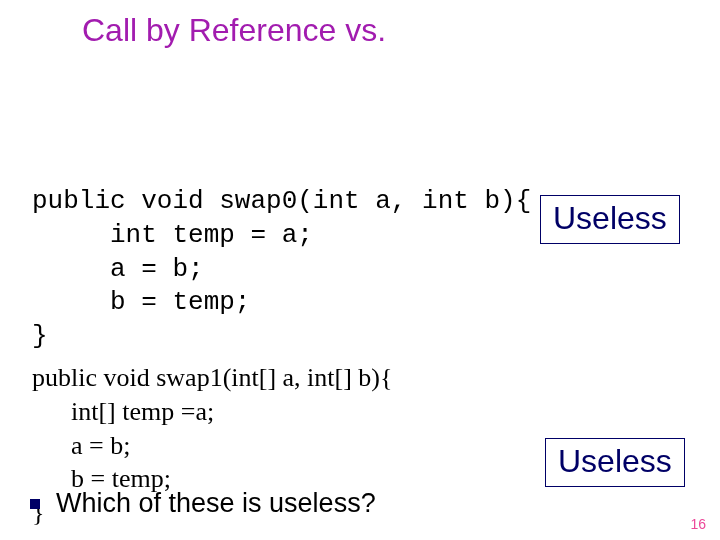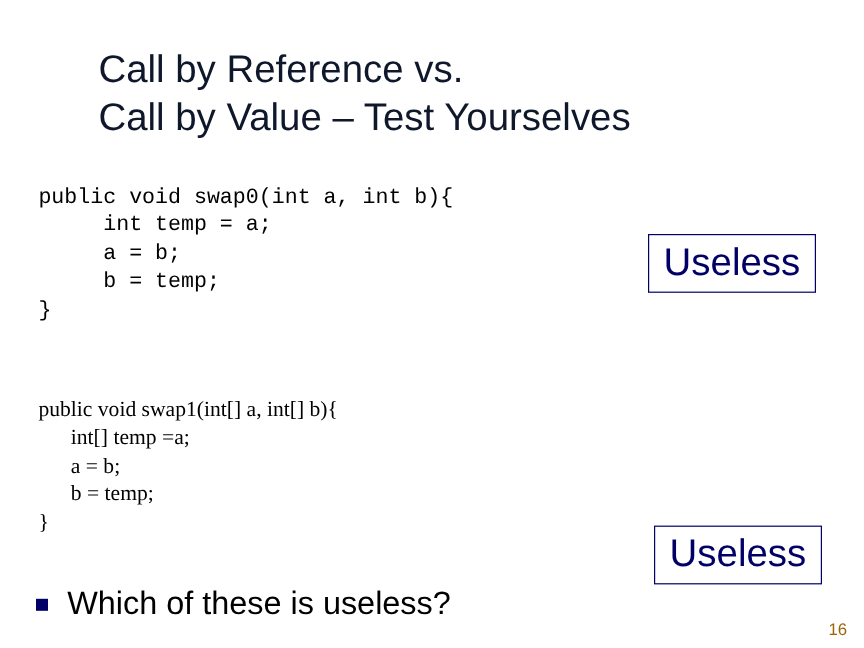--- a/index.html
+++ b/index.html
@@ -12,31 +12,31 @@
     overflow: hidden;
     position: relative;
     color: #000;
   }
   .title {
     position: absolute;
     left: 82px;
     top: 10px;
     font-size: 32px;
     line-height: 1.25;
-    color: #0f172a;
+    color: #a21caf;
     font-family: Verdana, Arial, sans-serif;
-    margin-top: 27px;
   }
   .code {
     position: absolute;
     font-family: "Courier New", monospace;
-    font-size: 18px;
+    font-size: 26px;
     line-height: 1.3;
     white-space: pre;
     color: #000;
+    margin-top: 31px;
   }
   .code1 { left: 32px; top: 154px; }
   .code2 { left: 32px; top: 330px; font-family: Liberation Serif, serif; }
   .annot {
     position: absolute;
     border: 1.5px solid #000066;
     color: #000066;
     font-size: 32px;
     padding: 4px 12px 6px 12px;
     font-family: Verdana, Arial, sans-serif;
@@ -59,30 +59,29 @@
   .question {
     font-size: 27px;
     color: #000;
     font-family: Verdana, Arial, sans-serif;
   }
   .pagenum {
     position: absolute;
     right: 14px;
     bottom: 8px;
     font-size: 14px;
-    color: #a16207;
+    color: #ec4899;
     font-family: Arial, sans-serif;
   }
 </style>
 </head>
 <body>
 
 <div class="title">
   <span>Call by Reference vs.</span><br>
-  <span>Call by Value – Test Yourselves</span>
 </div>
 
 <div class="code code1">public void swap0(int a, int b){
      int temp = a;
      a = b;
      b = temp;
 }</div>
 
 <div class="annot annot1">Useless</div>
 

